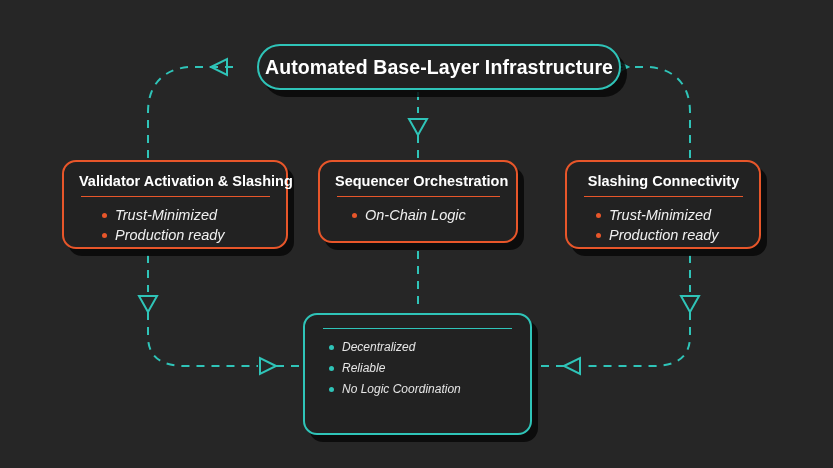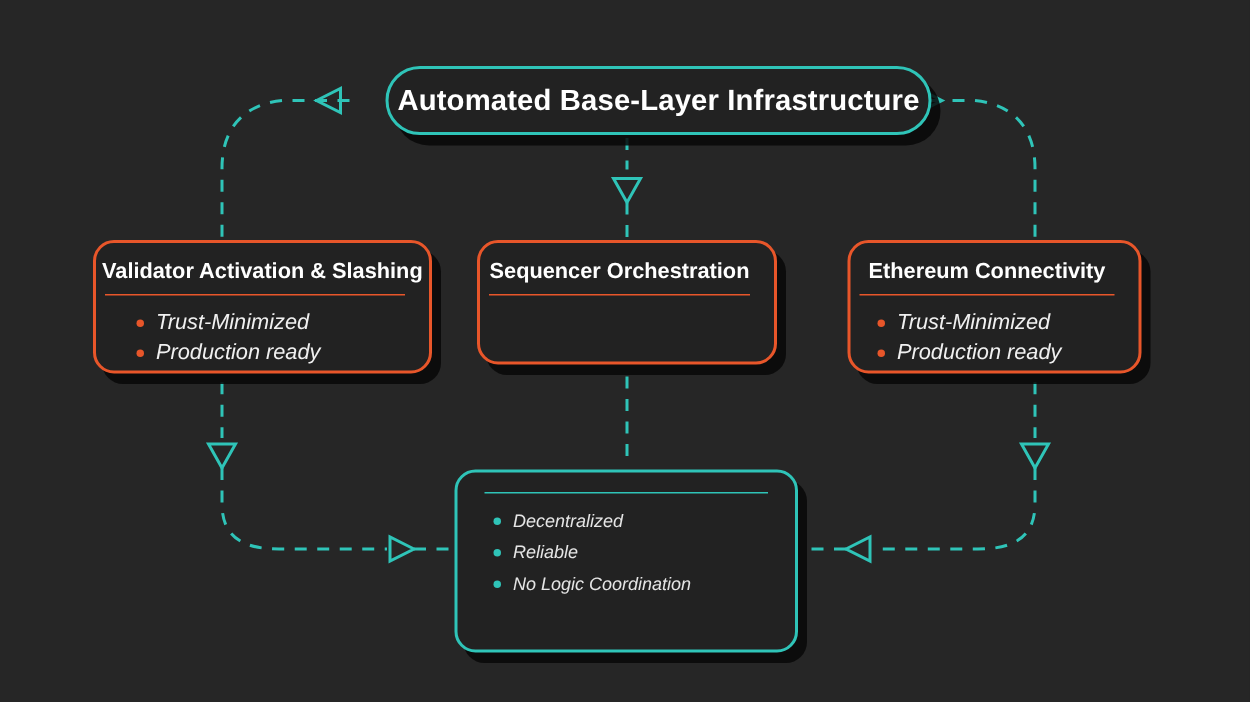--- a/index.html
+++ b/index.html
@@ -45,21 +45,21 @@
   #node-title .title-text {
     color: #ffffff;
     font-size: 19.5px;
     font-weight: bold;
     letter-spacing: 0.1px;
     white-space: nowrap;
   }
 
   
   .feat {
-    padding: 11px 14px 10px 4px;
+    padding: 11px 14px 10px 15px;
   }
   .feat .head {
     color: #ffffff;
     font-size: 14.5px;
     font-weight: bold;
     white-space: nowrap;
     text-align: center;
     padding-bottom: 7px;
   }
   .feat .rule {
@@ -179,24 +179,27 @@
     <div class="rule"></div>
     <ul>
       <li>Trust-Minimized</li>
       <li>Production ready</li>
     </ul>
   </div>
 
   <div id="node-sequencer" class="node orange feat">
     <div class="head">Sequencer Orchestration</div>
     <div class="rule"></div>
+    <ul>
+      <li>On-Chain Logic</li>
+    </ul>
   </div>
 
   <div id="node-ethereum" class="node orange feat">
-    <div class="head">Ethereum Connectivity</div>
+    <div class="head">Slashing Connectivity</div>
     <div class="rule"></div>
     <ul>
       <li>Trust-Minimized</li>
       <li>Production ready</li>
     </ul>
   </div>
 
   <div id="node-outcome" class="node teal outcome">
     <div class="rule"></div>
     <ul>

